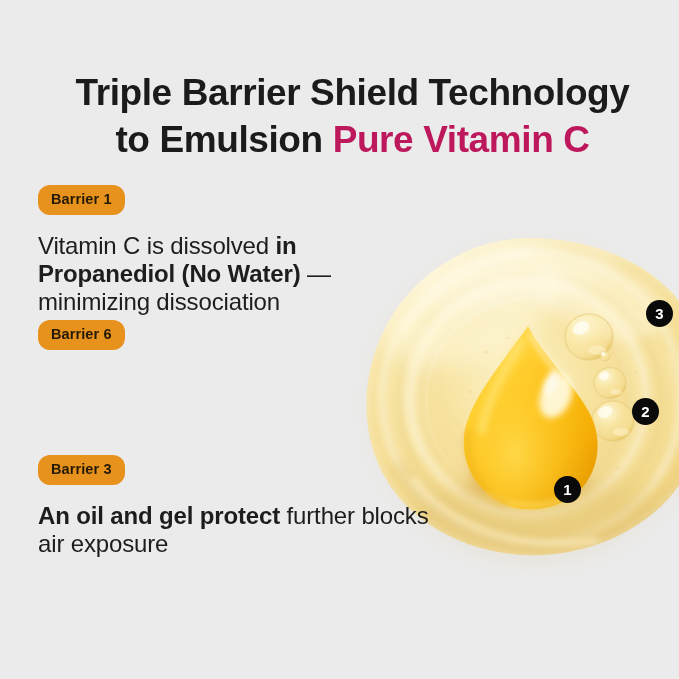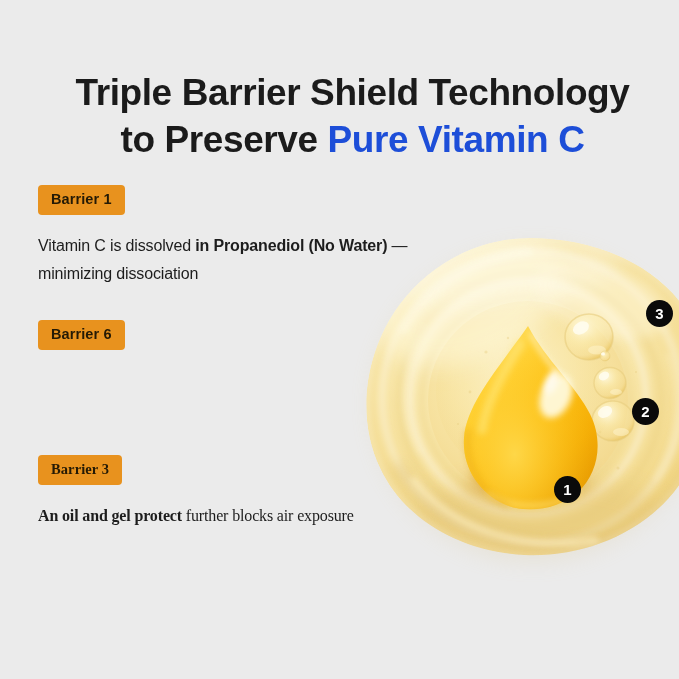--- a/index.html
+++ b/index.html
@@ -43,47 +43,47 @@
     text-align: center;
     z-index: 3;
     font-size: 37px;
     line-height: 47px;
     font-weight: 700;
     letter-spacing: -0.4px;
     color: #1b1b1b;
     padding-left: 13px;
   }
   .headline .line { display: block; white-space: nowrap; }
-  .headline .accent { color: #1d4ed8; }
+  .headline .accent { color: #be185d; }
 
   
   .barrier-block {
     position: absolute;
     left: 38px;
     z-index: 3;
   }
   .barrier-block.b1 { top: 185px; }
   .barrier-block.b2 { top: 320px; }
-  .barrier-block.b3 { top: 455px; font-family: Liberation Serif, serif; }
+  .barrier-block.b3 { top: 455px; }
 
   .barrier-pill {
     display: inline-block;
     background: #e8921e;
     color: #241a05;
     font-size: 14.5px;
     font-weight: 700;
     line-height: 1;
     padding: 7px 13px 8px 13px;
-    border-radius: 4px;
+    border-radius: 12px;
     letter-spacing: 0.1px;
   }
 
   .barrier-text {
     margin-top: 17px;
-    font-size: 16px;
+    font-size: 24px;
     line-height: 28px;
     color: #1d1d1d;
     max-width: 392px;
     letter-spacing: -0.15px;
   }
   .barrier-text b { font-weight: 700; }
 
   
   .marker {
     position: absolute;
@@ -318,21 +318,21 @@
                C 716 366 714 430 684 478
                C 650 532 584 558 524 555
                C 462 552 404 520 380 468
                C 356 418 364 352 400 304
                C 432 262 480 238 530 238 Z" fill="none" stroke="#ffffff" stroke-opacity="0.5" stroke-width="6" filter="url(#blurSm)"></path>
     </g>
   </svg>
 
   <h1 class="headline">
     <span class="line">Triple Barrier Shield Technology</span>
-    <span class="line"><span>to Preserve </span><span class="accent">Pure Vitamin C</span></span>
+    <span class="line"><span>to Emulsion </span><span class="accent">Pure Vitamin C</span></span>
   </h1>
 
   <div class="barrier-block b1">
     <span class="barrier-pill">Barrier 1</span>
     <p class="barrier-text">
       <span>Vitamin C is dissolved </span><b>in Propanediol (No Water)</b><span> — minimizing dissociation</span>
     </p>
   </div>
 
   <div class="barrier-block b2">

